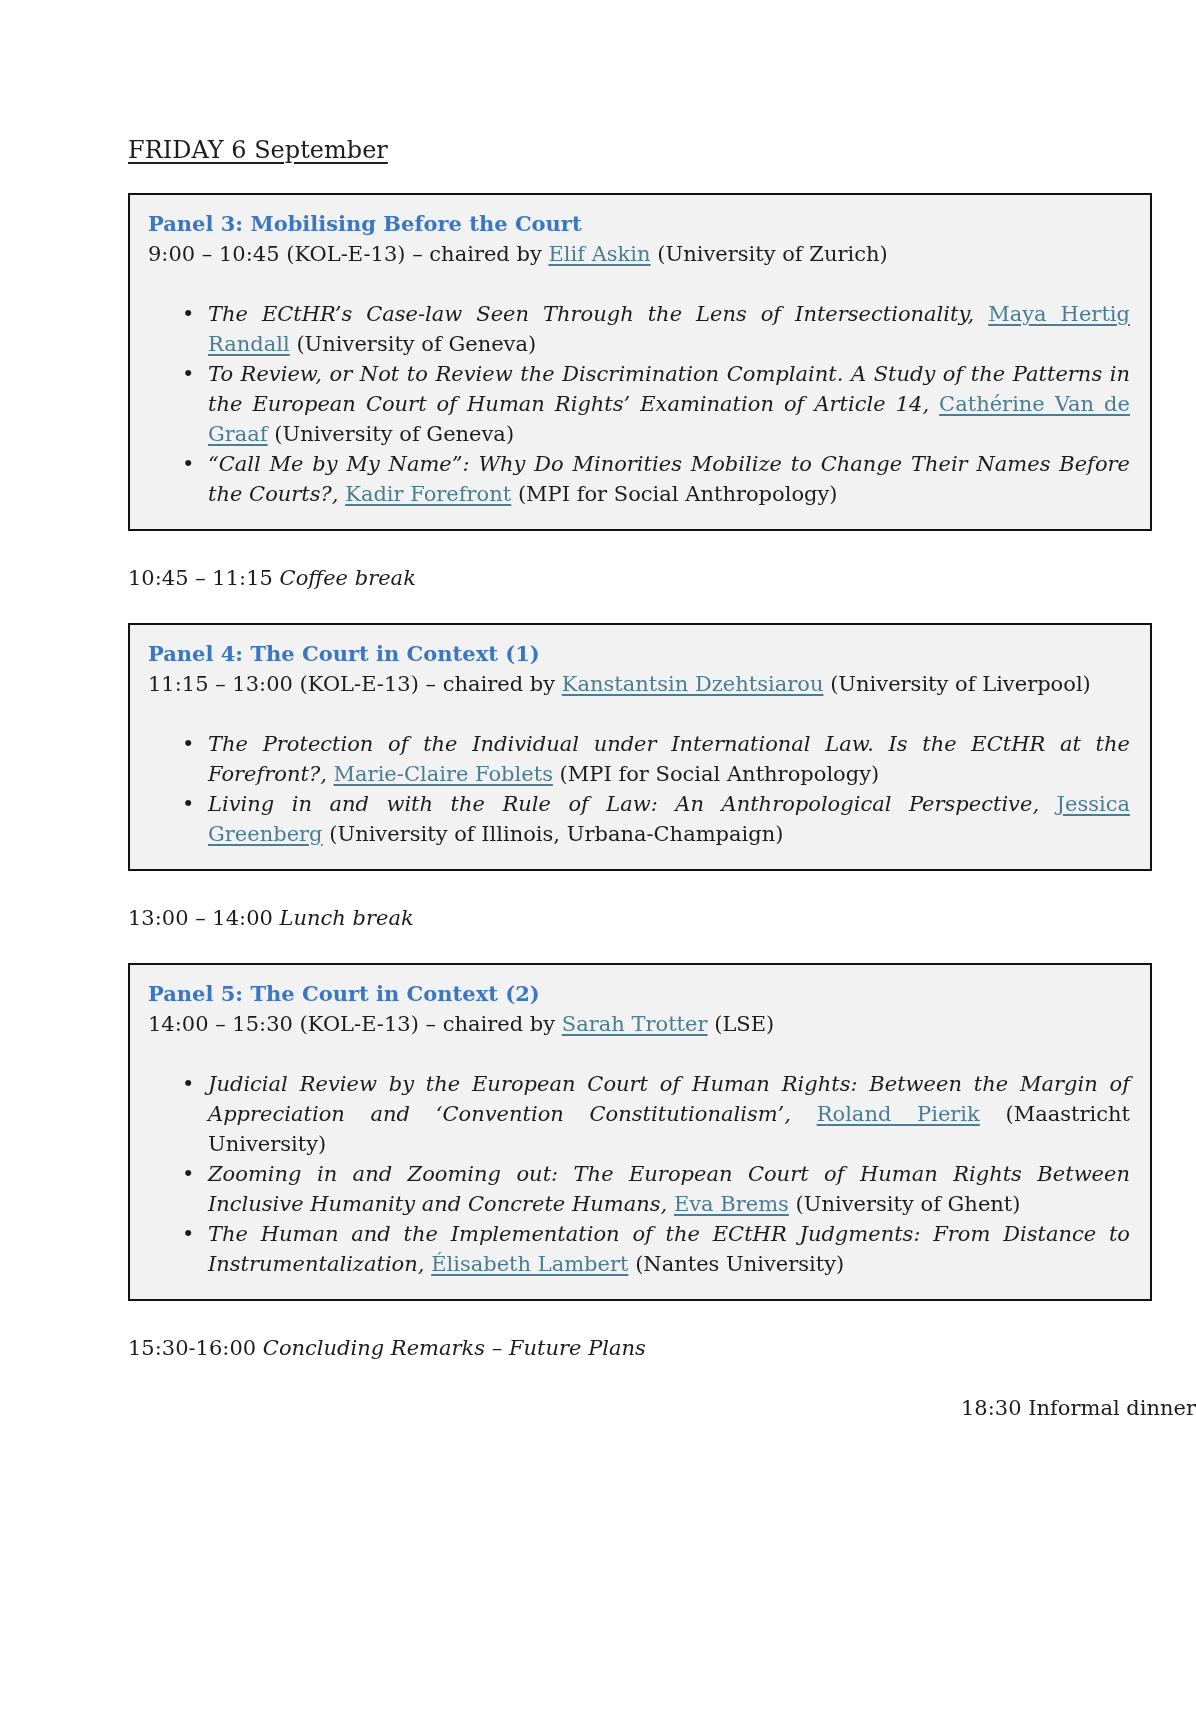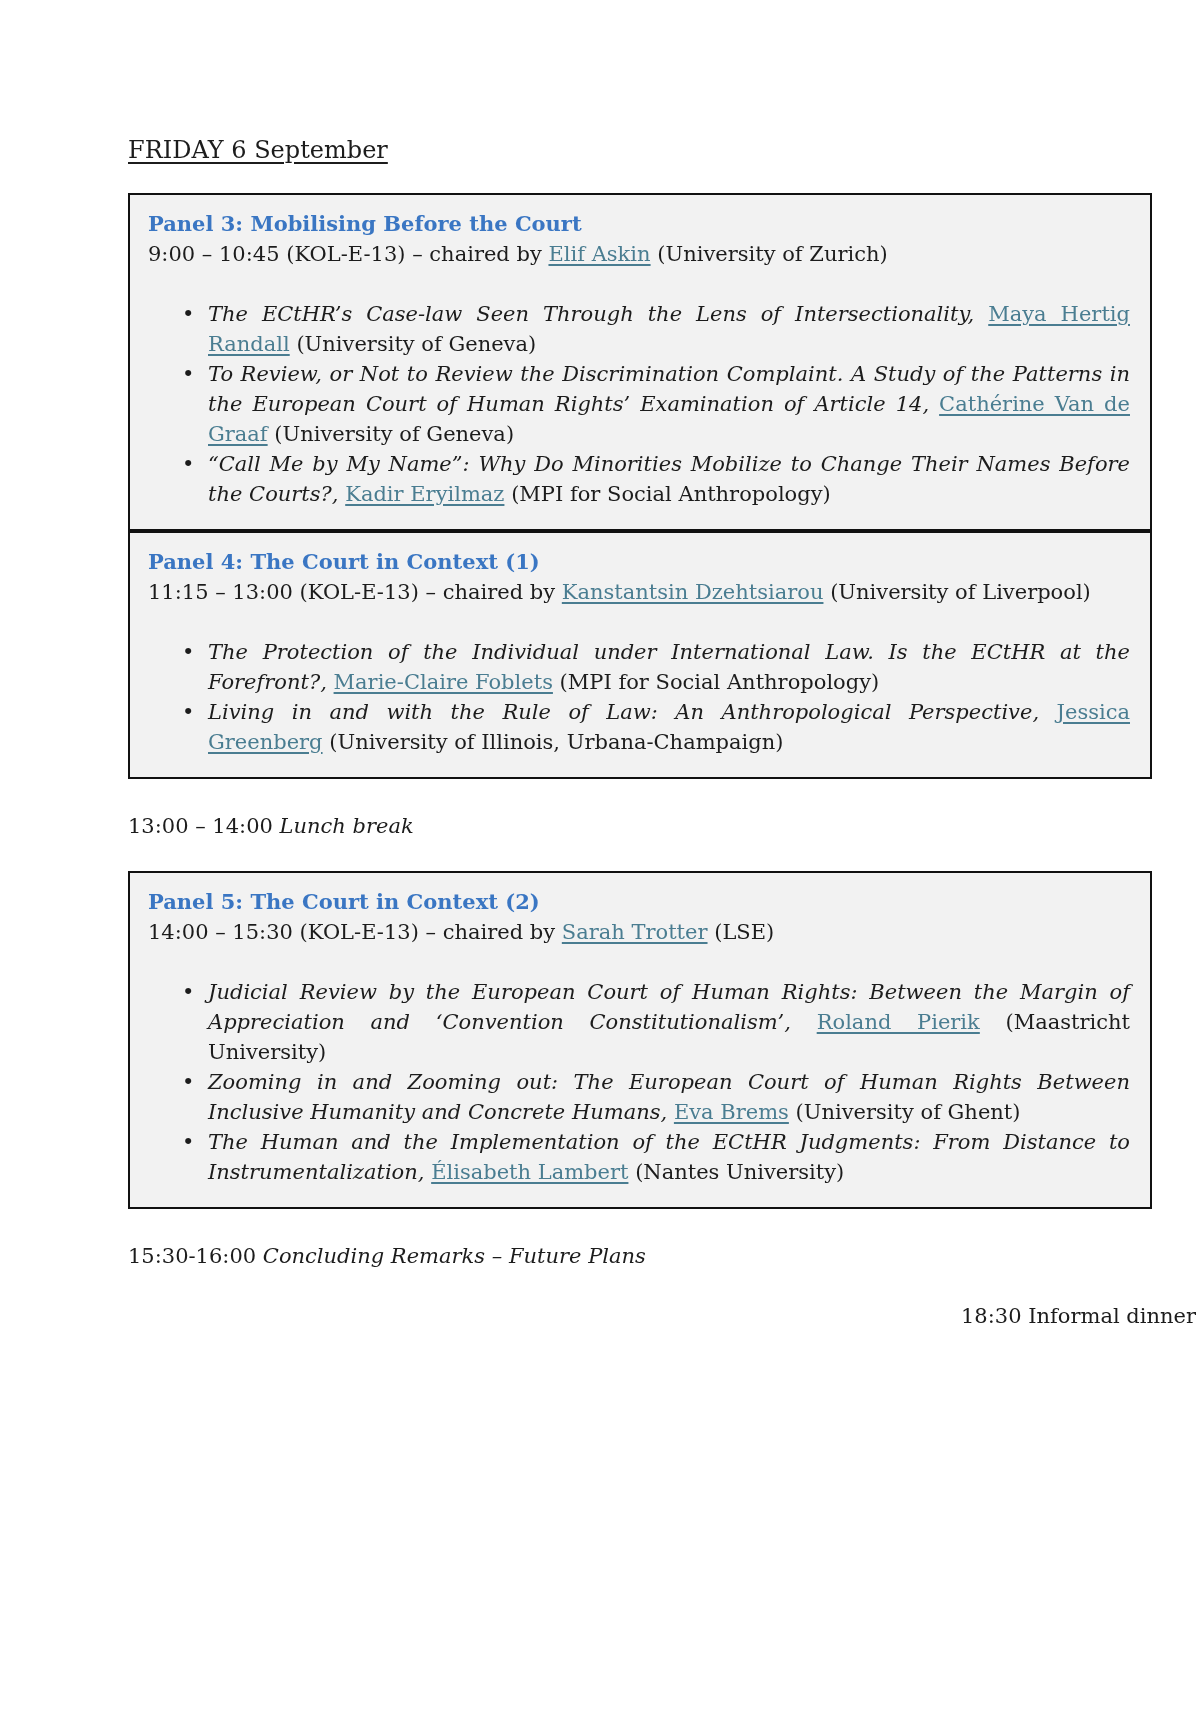--- a/index.html
+++ b/index.html
@@ -106,26 +106,30 @@
         <a href="#" class="doc-link">Maya Hertig Randall</a>
         <span class="affil">(University of Geneva)</span>
       </li>
       <li class="talk-item">
         <span class="talk-title">To Review, or Not to Review the Discrimination Complaint. A Study of the Patterns in the European Court of Human Rights’ Examination of Article 14,</span>
         <a href="#" class="doc-link">Cathérine Van de Graaf</a>
         <span class="affil">(University of Geneva)</span>
       </li>
       <li class="talk-item">
         <span class="talk-title">“Call Me by My Name”: Why Do Minorities Mobilize to Change Their Names Before the Courts?,</span>
-        <a href="#" class="doc-link">Kadir Eryilmaz</a>
+        <a href="#" class="doc-link">Kadir Forefront</a>
         <span class="affil">(MPI for Social Anthropology)</span>
       </li>
     </ul>
   </section>
 
+  <p class="break-line">
+    <span>10:45 – 11:15</span>
+    <span class="break-label-italic">Coffee break</span>
+  </p>
 
   <section class="panel-box">
     <h2 class="panel-title">Panel 4: The Court in Context (1)</h2>
     <p class="session-line">
       <span>11:15 – 13:00 (KOL-E-13) – chaired by</span>
       <a href="#" class="doc-link">Kanstantsin Dzehtsiarou</a>
       <span>(University of Liverpool)</span>
     </p>
     <ul class="talk-list">
       <li class="talk-item">

